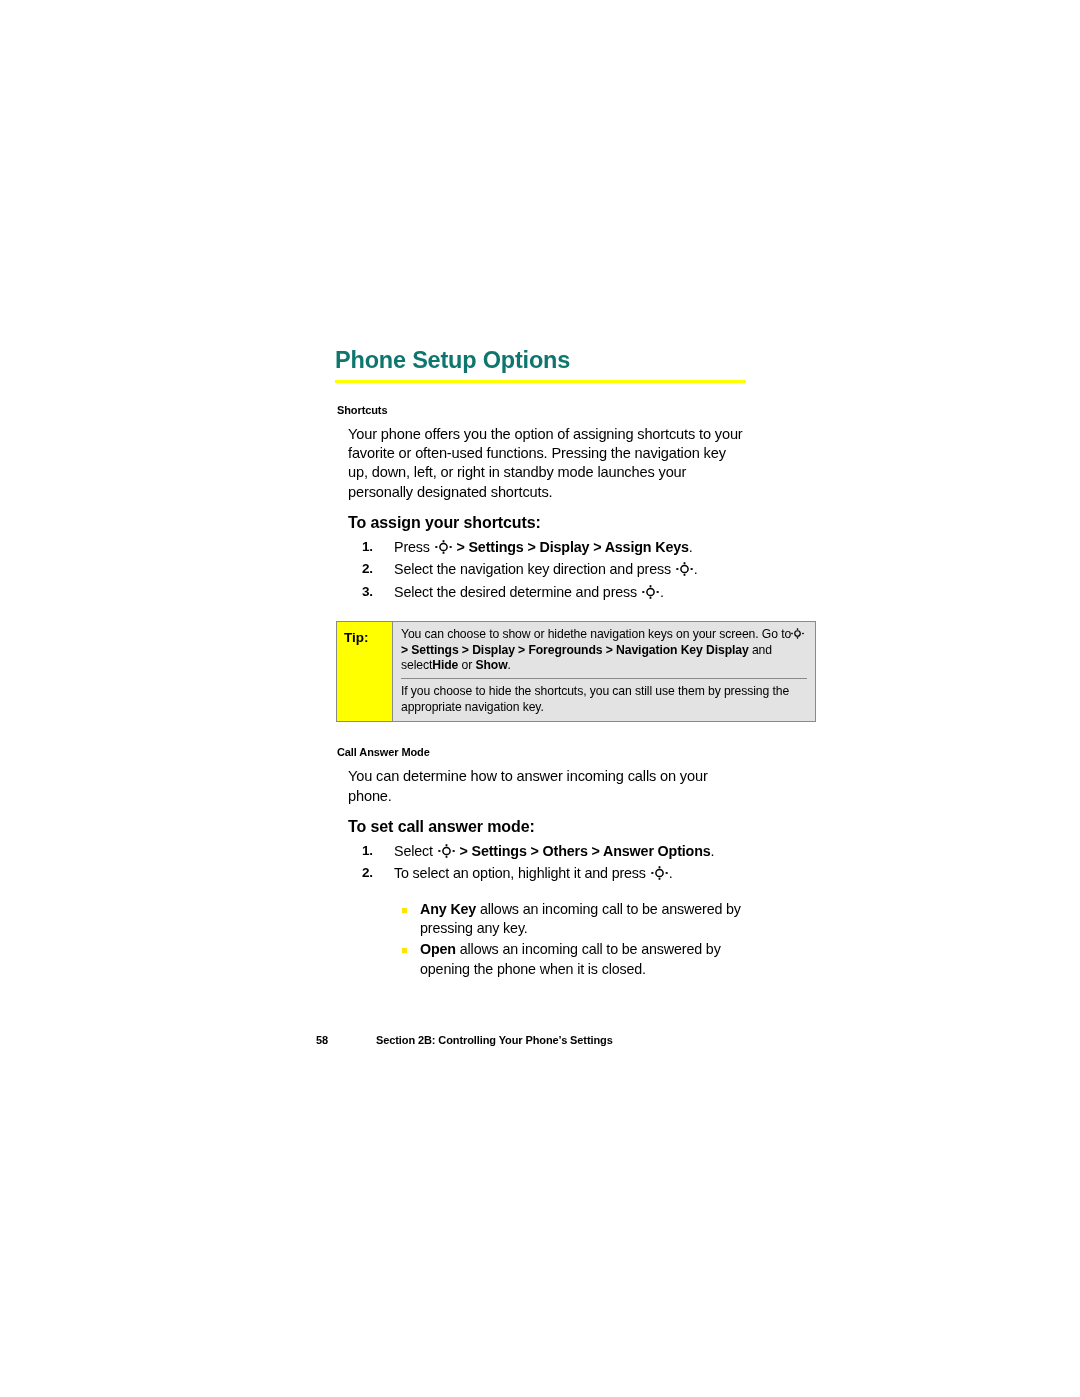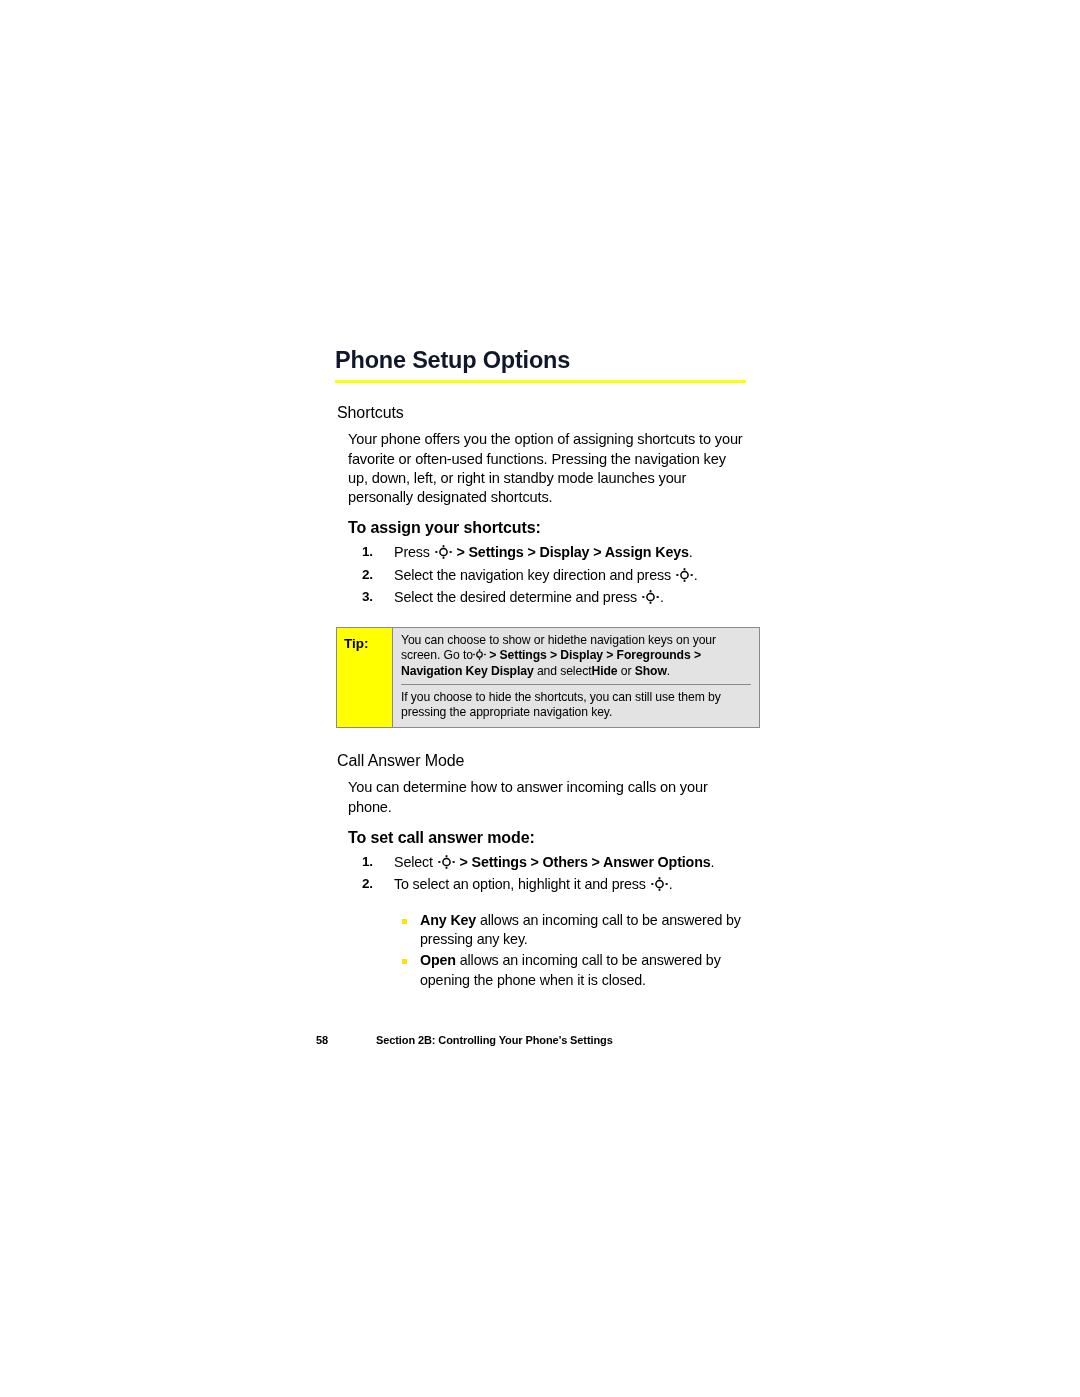--- a/index.html
+++ b/index.html
@@ -33,33 +33,33 @@
   }
 
   
   .chapter-title {
     font-size: 23.5px;
     font-weight: bold;
     letter-spacing: -0.2px;
     line-height: 1.1;
     margin: 0;
     padding: 0 0 6px 0;
-    color: #0f172a;
+    color: #0f766e;
   }
   .title-rule {
     height: 3px;
     background: #FFFF00;
     width: 411px;
     margin: 0 0 0 0;
   }
 
   
   .section-heading {
-    font-size: 16px;
-    font-weight: normal;
+    font-size: 11px;
+    font-weight: bold;
     letter-spacing: -0.1px;
     margin: 21px 0 9px 2px;
     line-height: 1.1;
   }
 
   
   .body-text {
     font-size: 14.6px;
     line-height: 19.2px;
     margin: 0 0 0 13px;
@@ -139,21 +139,21 @@
     width: 19px;
     height: 15px;
     vertical-align: -2px;
     margin: 0 1px;
   }
   .talkkey svg { display: block; }
 
   
   .tipbox {
     margin: 18px 0 0 1px;
-    width: 424px;
+    width: 480px;
     border: 1px solid #8a8a8a;
     background: #e3e3e3;
     display: flex;
     box-sizing: border-box;
   }
   .tip-label-cell {
     background: #FFFF00;
     width: 56px;
     flex: 0 0 56px;
     border-right: 1px solid #8a8a8a;

